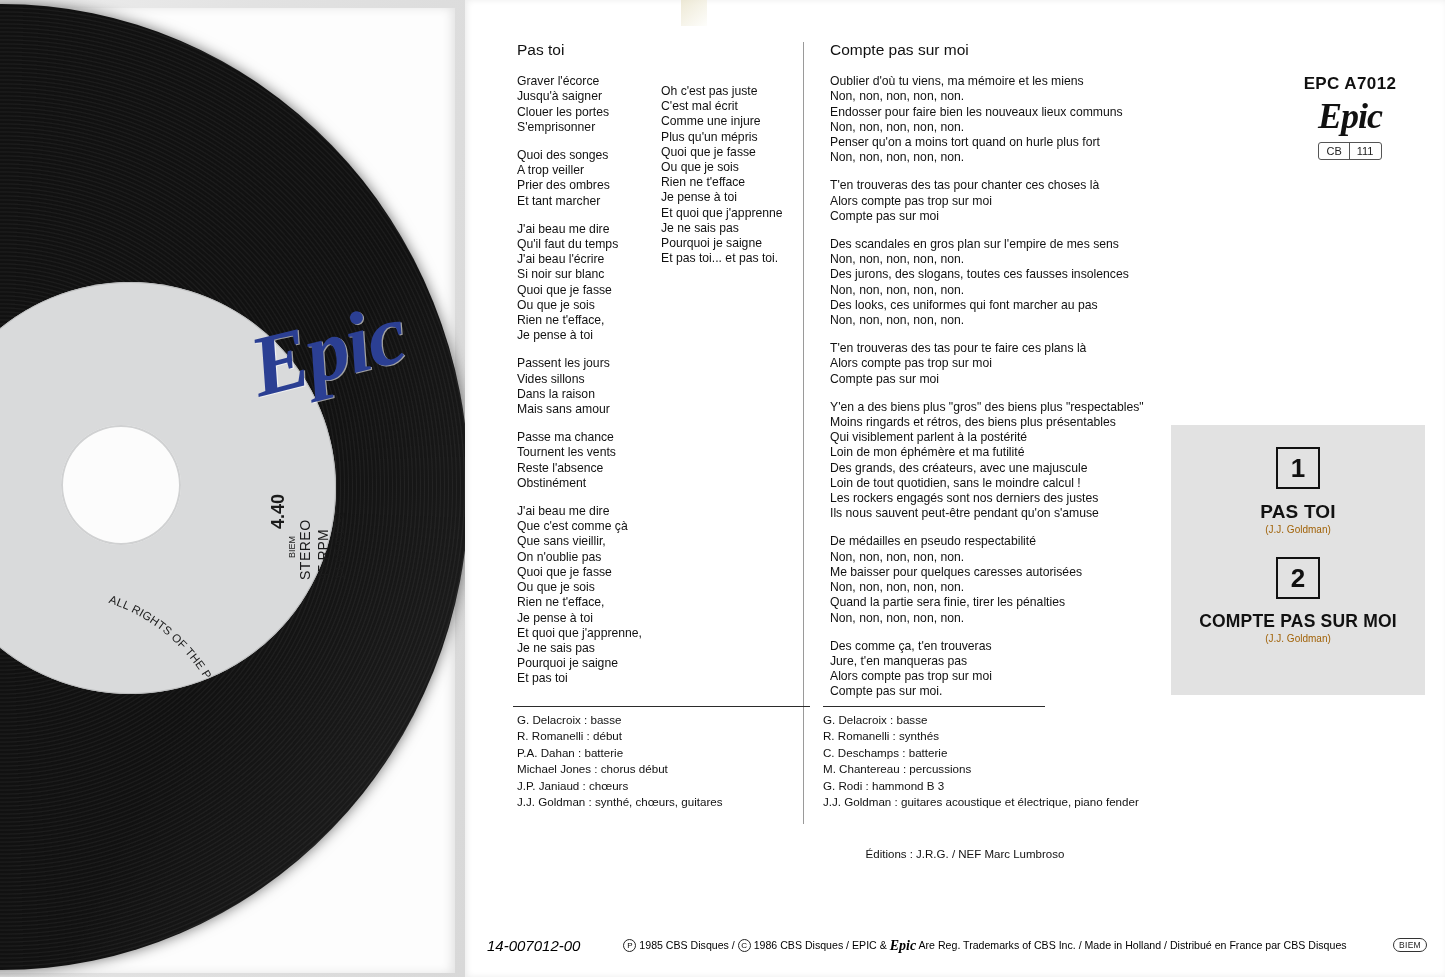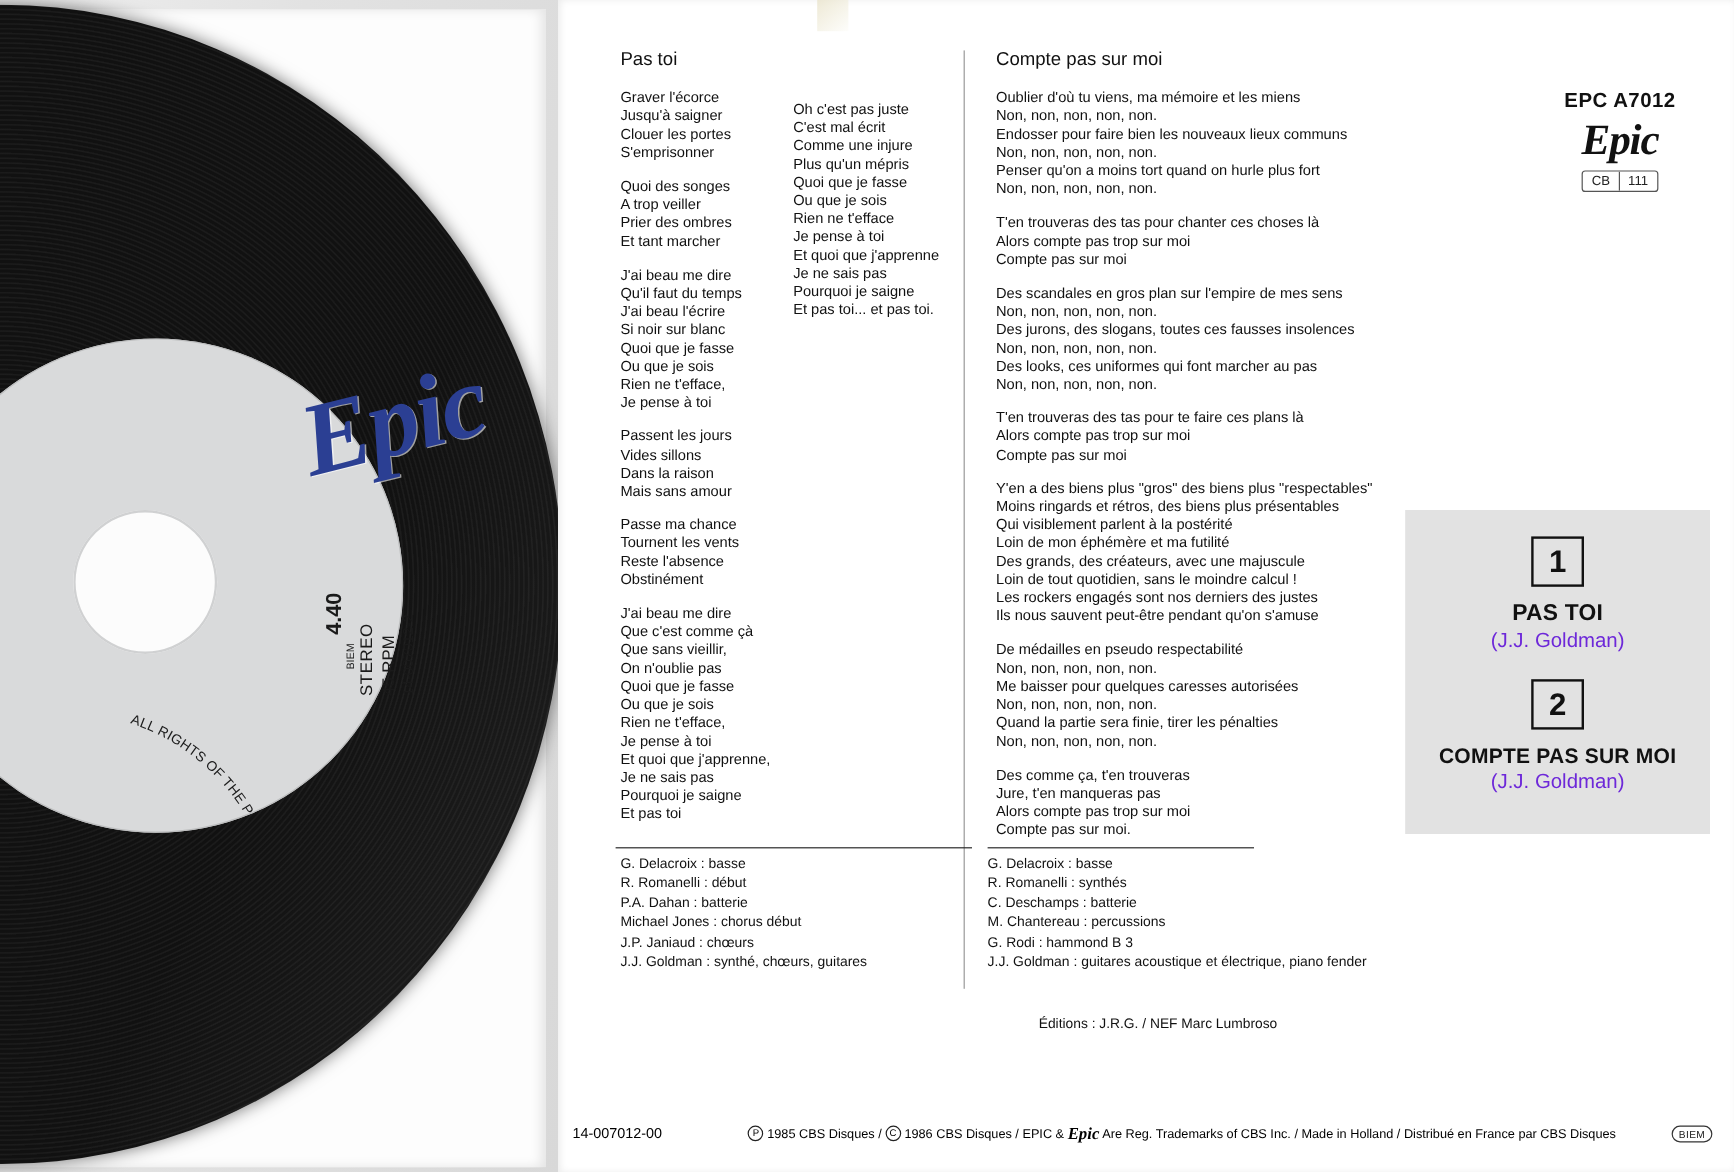--- a/index.html
+++ b/index.html
@@ -260,42 +260,43 @@
   }
   .track-title {
     margin-top: 12px;
     font-size: 19px;
     font-weight: bold;
     color: #111;
     letter-spacing: .2px;
   }
   .track-title.small { font-size: 17.5px; }
   .track-author {
-    font-size: 17px;
-    color: #6d28d9;
+    font-size: 10px;
+    color: #a16207;
     margin-top: 1px;
   }
 
   
   .fine-print {
     position: absolute;
     text-align: center;
     font-size: 11.5px;
     color: #111;
   }
   #editions { left: 0; right: 0; top: 848px; padding-left: 20px; }
   #photo {
     left: 0; right: 0; top: 866px;
     font-style: italic;
     font-size: 11px;
   }
   #footer-left {
     position: absolute;
-    left: 12px; top: 937px;
-    font-size: 12px;
+    left: 22px; top: 937px;
+    font-size: 15px;
+    font-style: italic;
   }
   #footer-center {
     position: absolute;
     left: 130px; right: 70px; top: 938px;
     text-align: center;
     font-size: 10.6px;
     white-space: nowrap;
   }
   .epic-inline {
     font-family: "Liberation Serif", serif;

